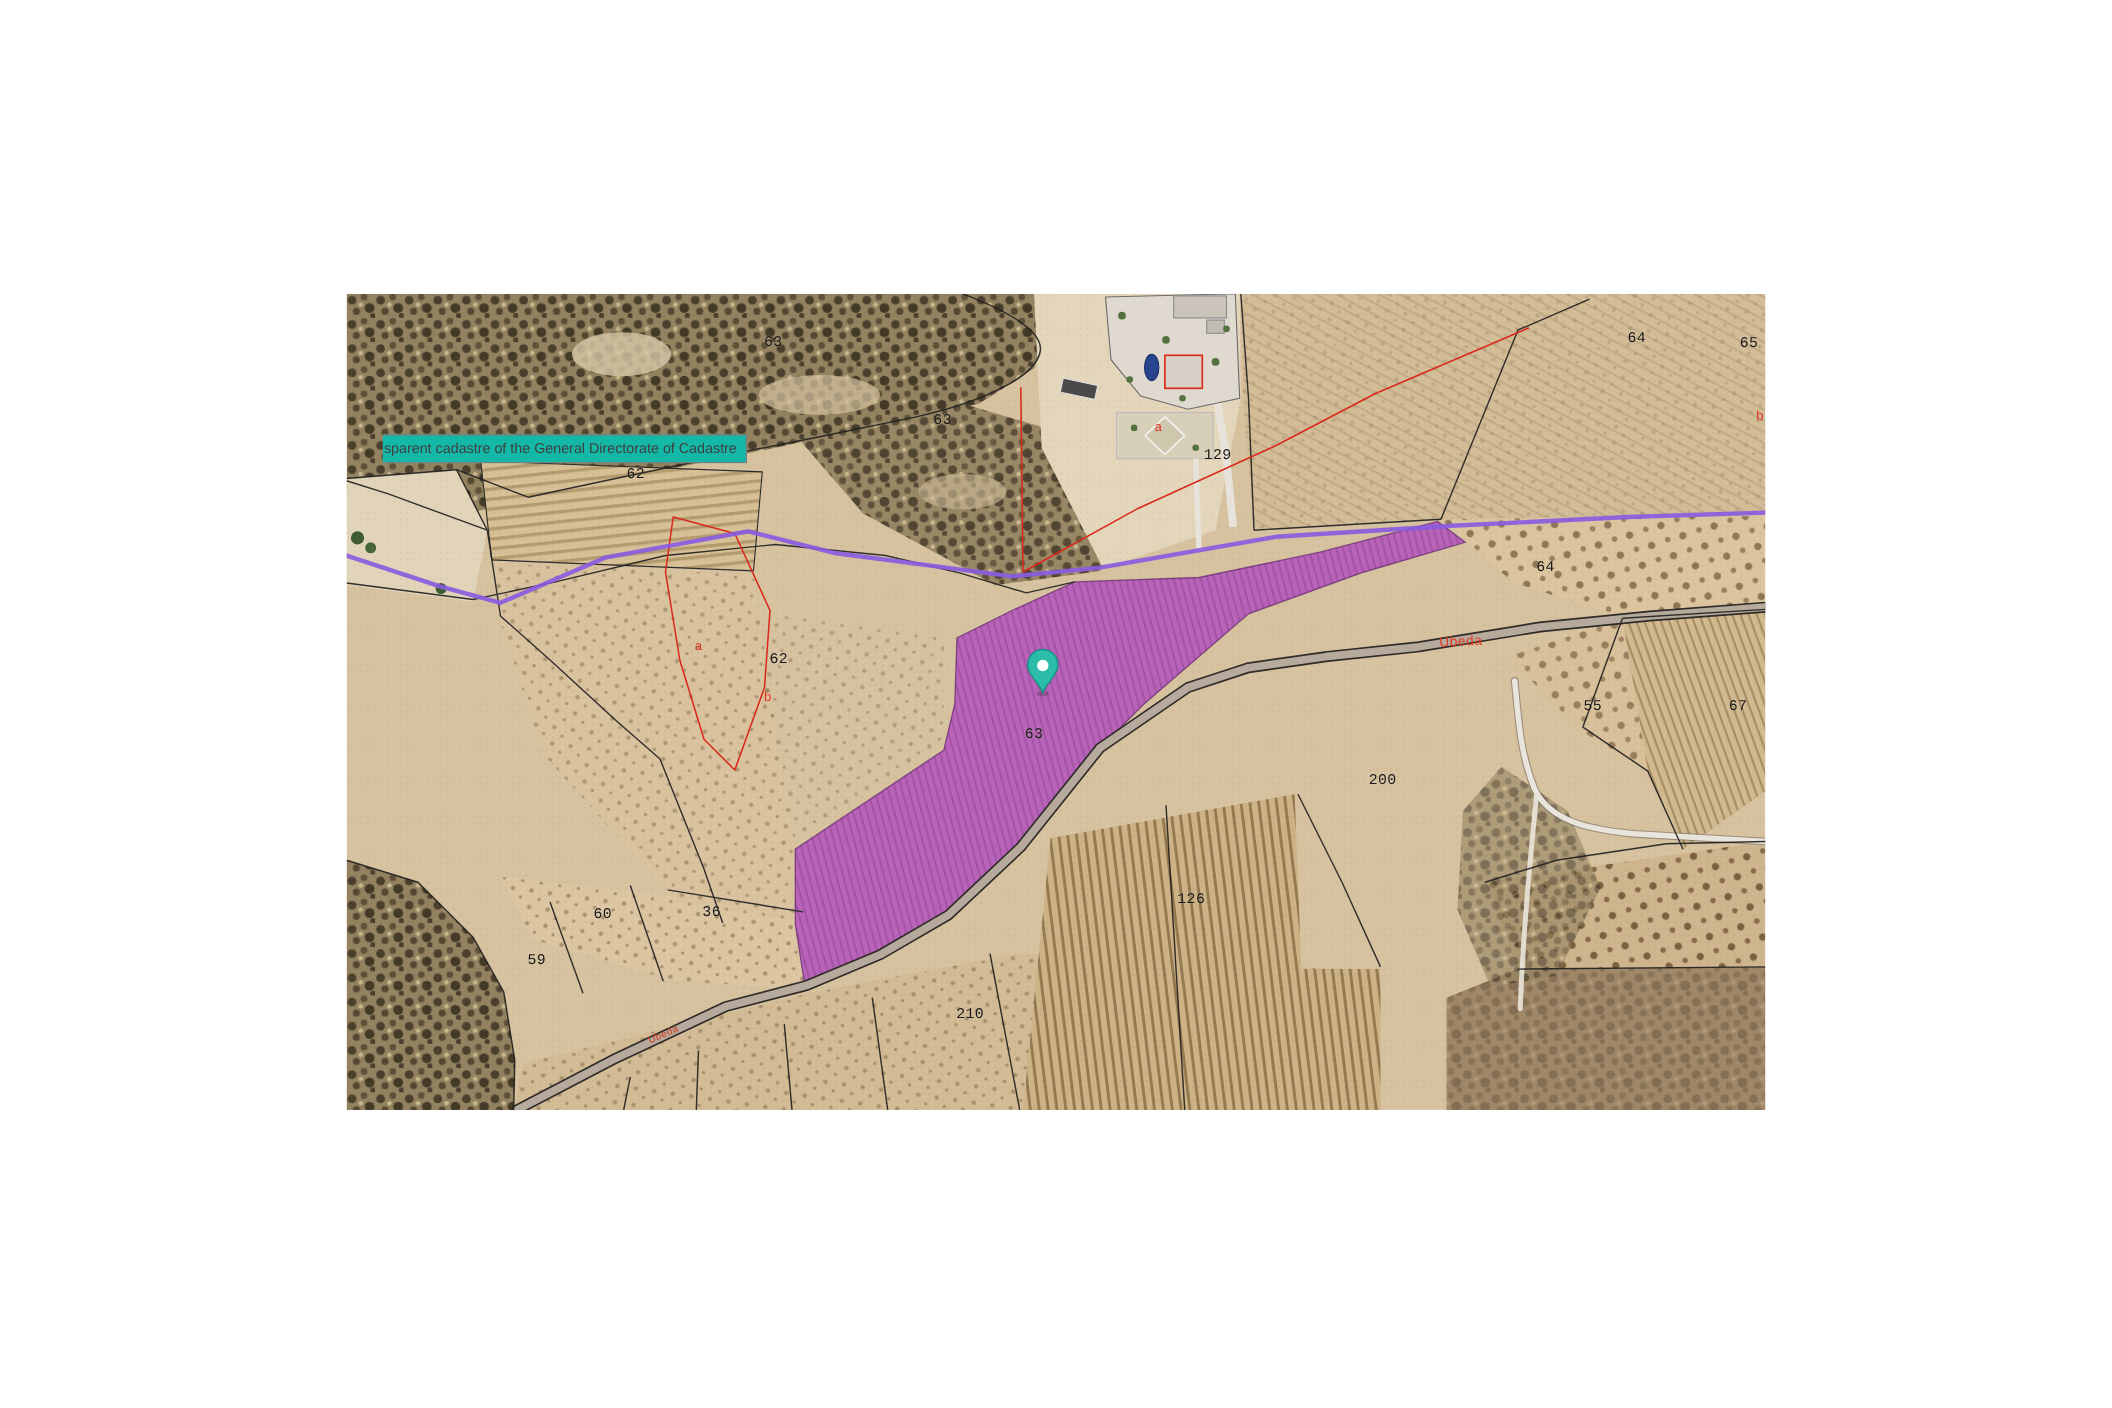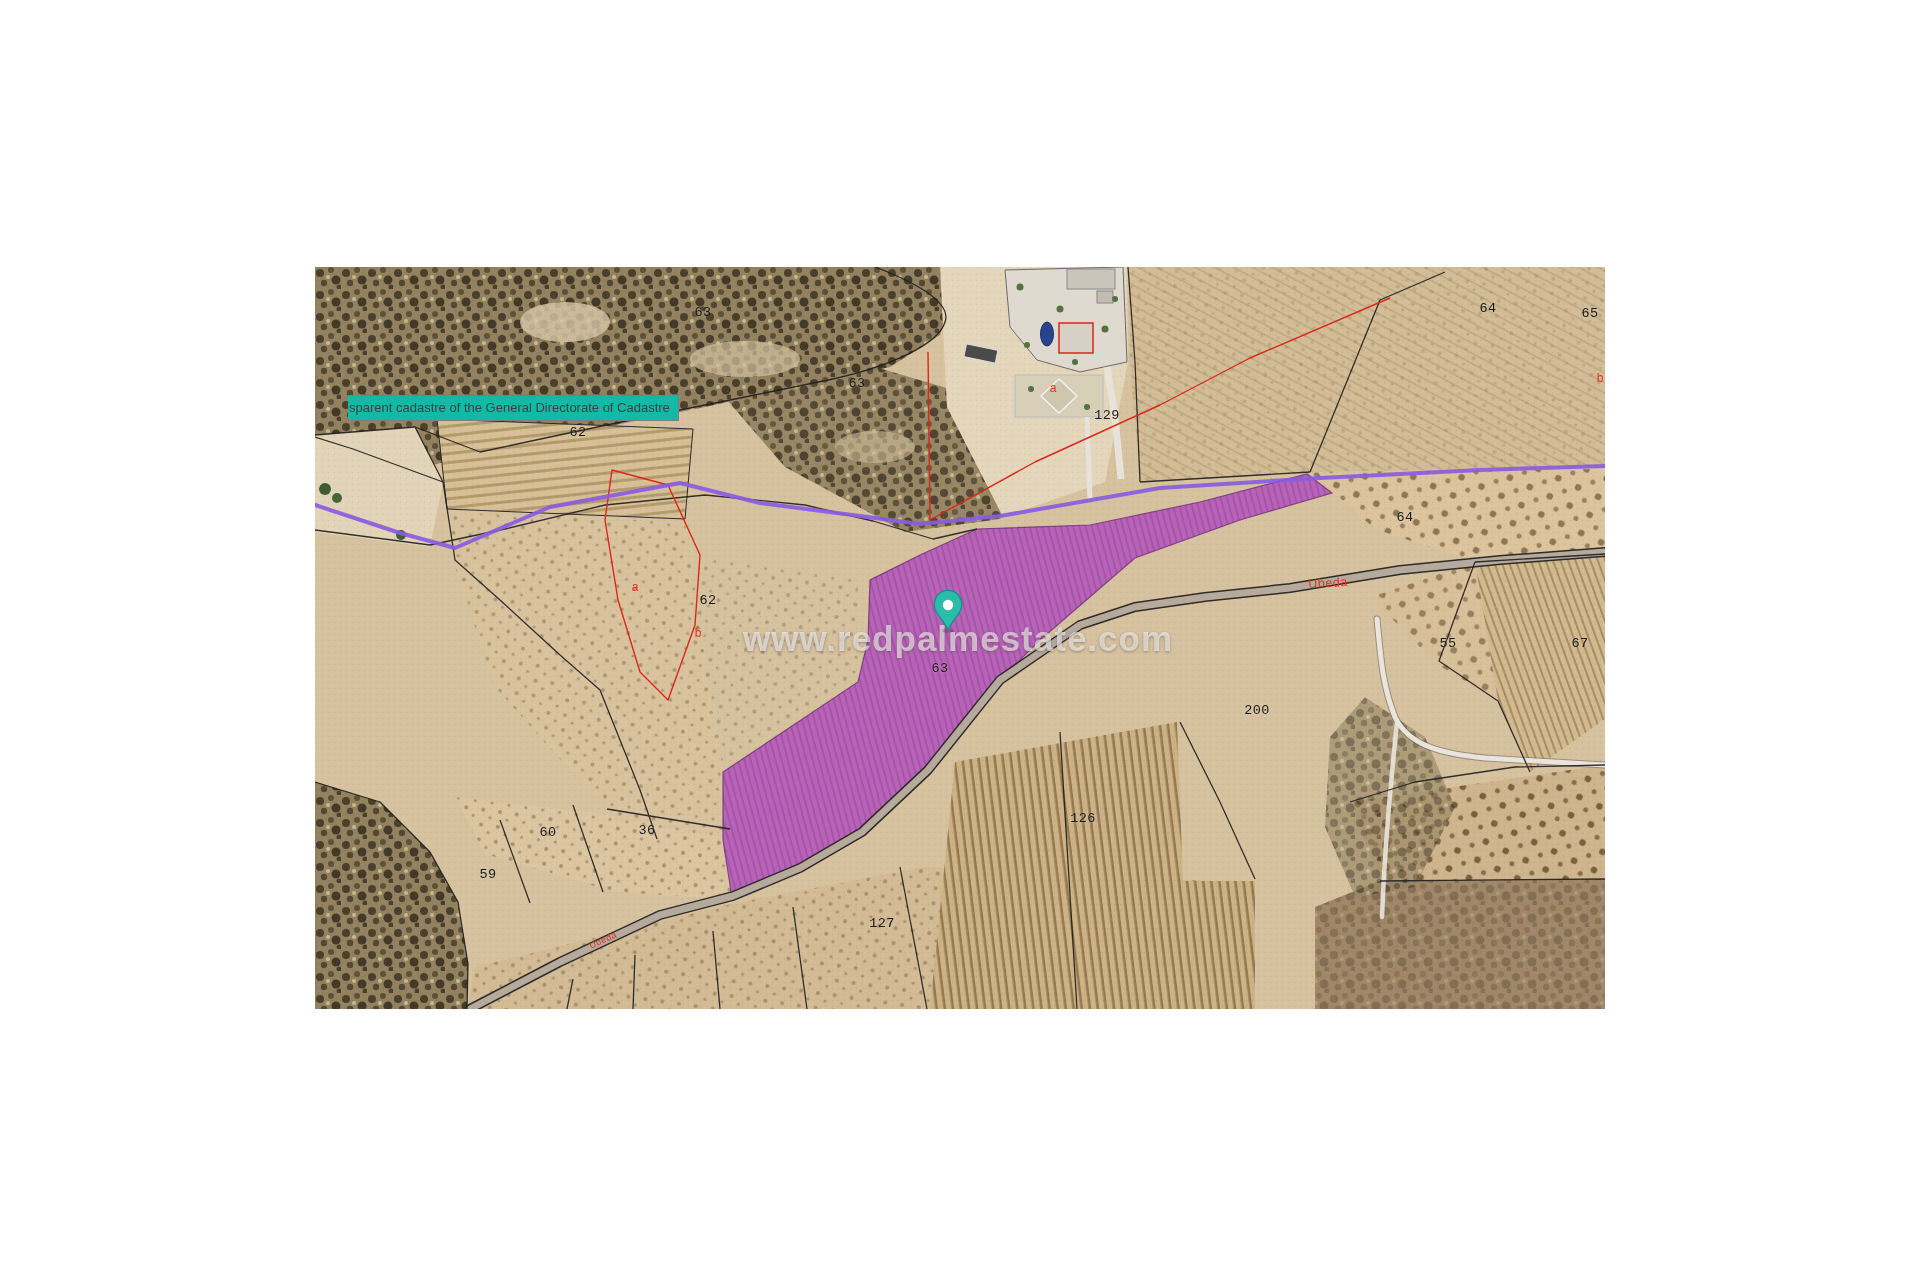--- a/index.html
+++ b/index.html
@@ -192,36 +192,35 @@
         <path d="M613,85 L615,253"></path>
         <path d="M297,203 L353,218 L385,288 L380,358 L353,433 L325,405 L303,333 L290,253 Z"></path>
       </g>
 
       <g>
         <polyline points="0,238 85,266 140,281 235,240 365,216 445,236 545,249 605,257 685,249 845,221 1005,211 1165,203 1290,199" fill="none" stroke="#8a5ce0" stroke-width="4" stroke-linejoin="round" stroke-linecap="round" opacity=".92"></polyline>
       </g>
     </svg>
 
     <div class="attr">sparent cadastre of the General Directorate of Cadastre</div>
-    <div class="wm">www.redpalmestate.com</div>
 
     <span class="pnum" style="left:388px;top:45px">63</span>
     <span class="pnum" style="left:263px;top:165px">62</span>
     <span class="pnum" style="left:542px;top:116px">63</span>
     <span class="pnum" style="left:792px;top:148px">129</span>
     <span class="pnum" style="left:1173px;top:41px">64</span>
     <span class="pnum" style="left:1275px;top:46px">65</span>
     <span class="pnum" style="left:1090px;top:250px">64</span>
     <span class="pnum" style="left:393px;top:333px">62</span>
     <span class="pnum" style="left:625px;top:401px">63</span>
     <span class="pnum" style="left:1133px;top:376px">55</span>
     <span class="pnum" style="left:1265px;top:376px">67</span>
     <span class="pnum" style="left:942px;top:443px">200</span>
     <span class="pnum" style="left:768px;top:551px">126</span>
-    <span class="pnum" style="left:567px;top:656px">127</span>
+    <span class="pnum" style="left:567px;top:656px">210</span>
     <span class="pnum" style="left:173px;top:607px">59</span>
     <span class="pnum" style="left:233px;top:565px">60</span>
     <span class="pnum" style="left:332px;top:563px">36</span>
 
     <span class="redltr" style="left:738px;top:121px">a</span>
     <span class="redltr" style="left:320px;top:320px">a</span>
     <span class="redltr" style="left:383px;top:366px">b</span>
     <span class="redltr" style="left:1285px;top:111px">b</span>
 
     <span class="roadname" style="left:1013px;top:316px">Ubeda</span>

